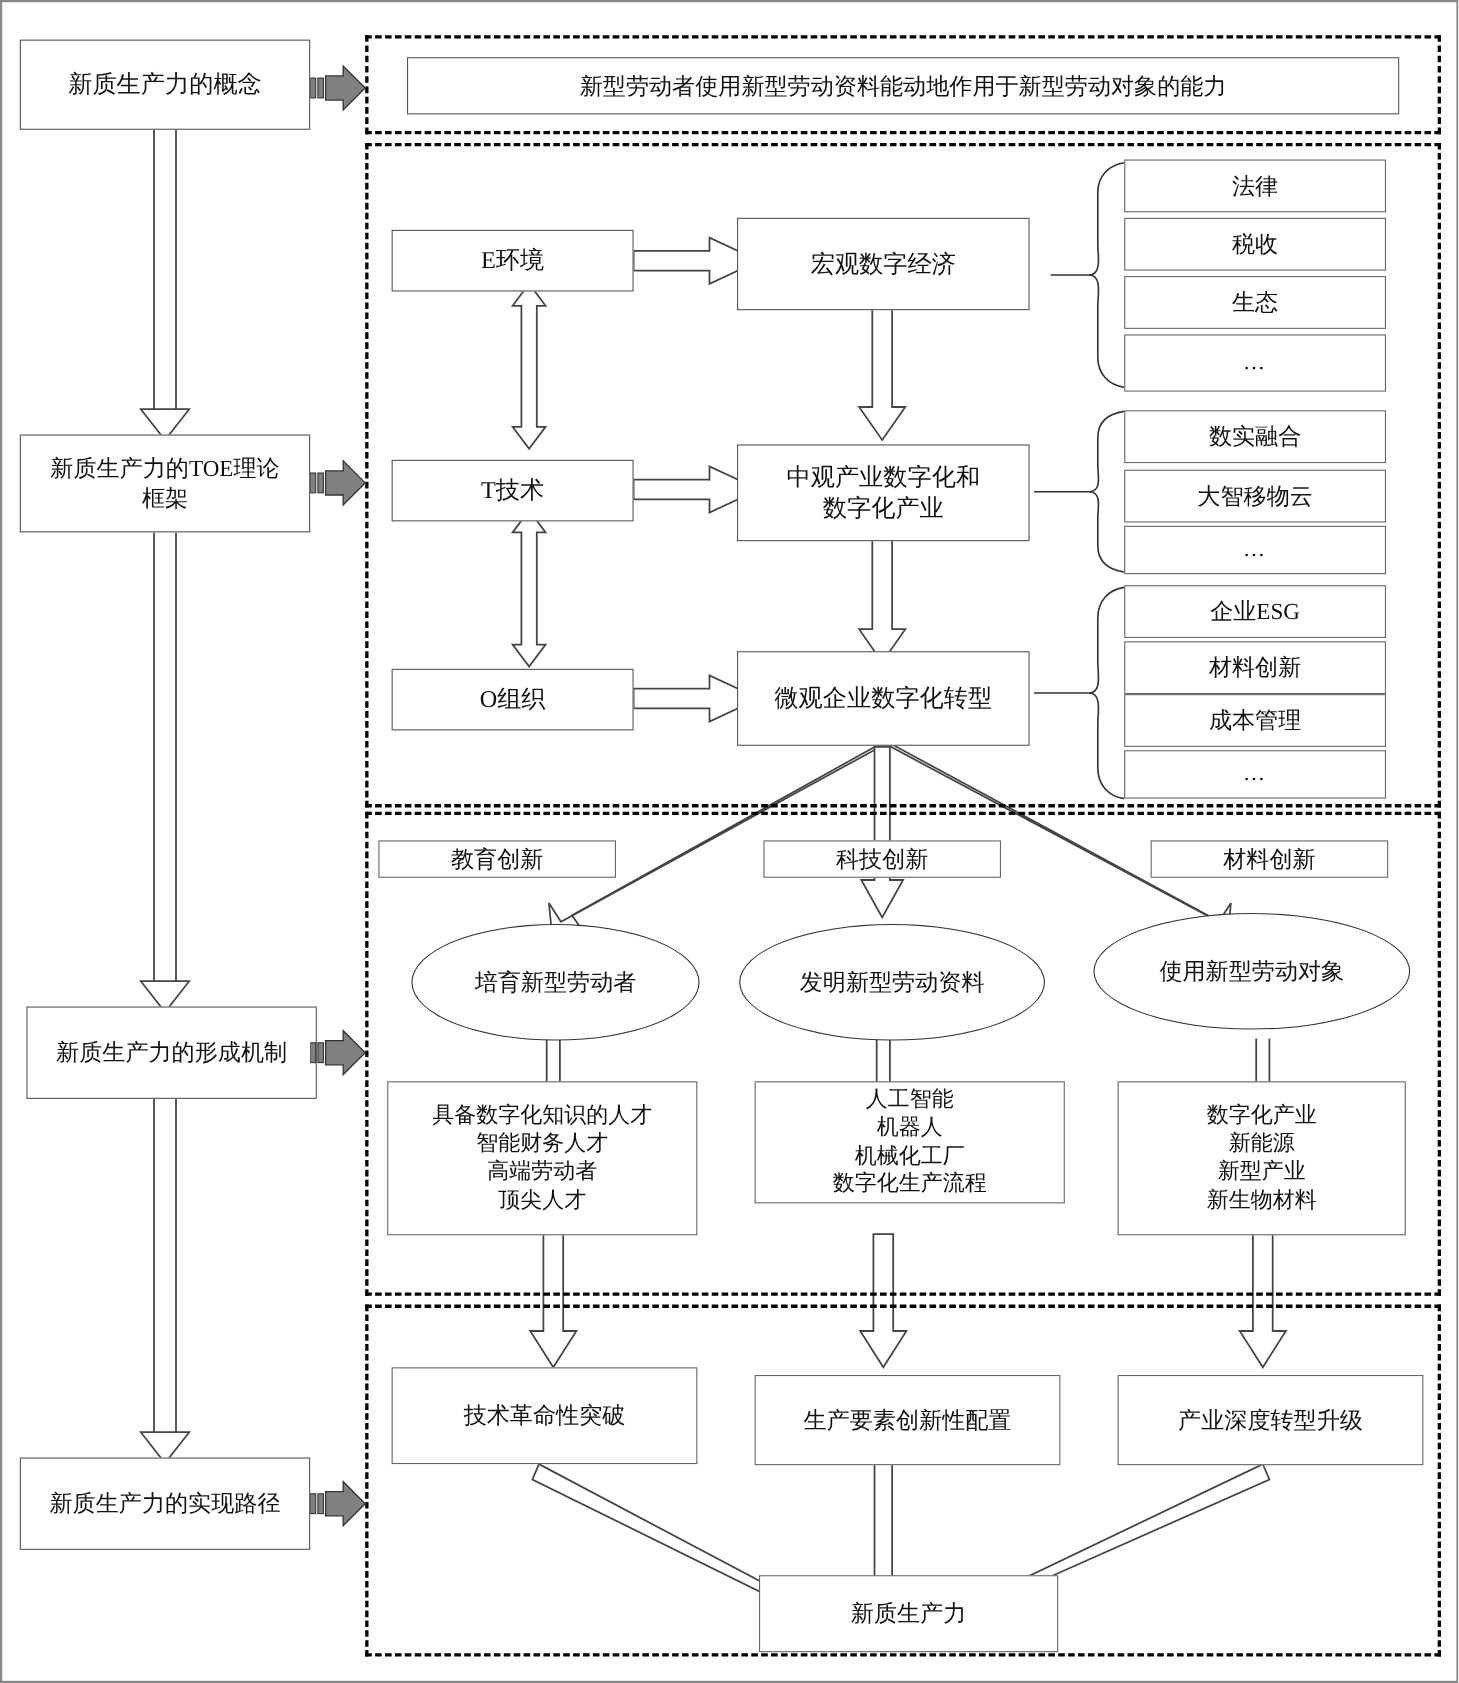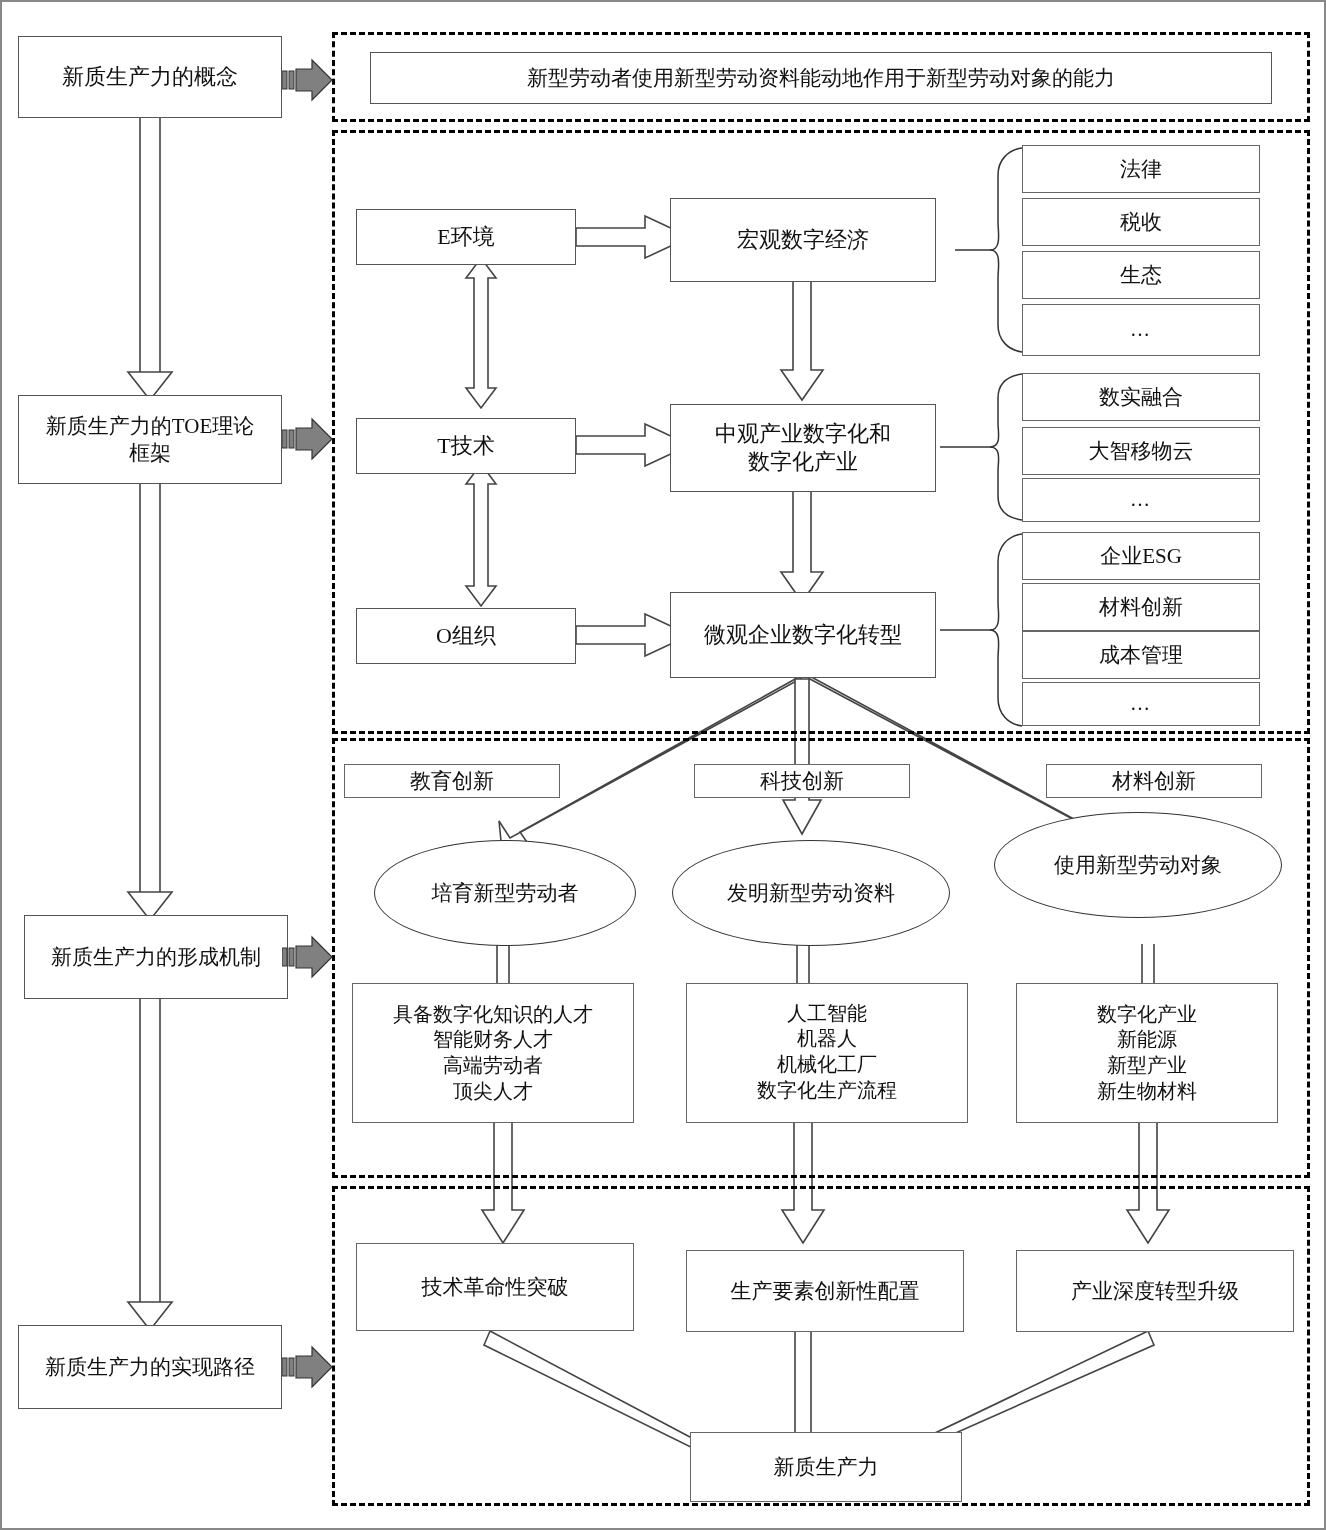--- a/index.html
+++ b/index.html
@@ -203,31 +203,31 @@
   <div class="box thin f21" style="left:1046px;top:764px;width:216px;height:34px;">
     <span>材料创新</span>
   </div>
 
   <div class="ell f21" style="left:374px;top:840px;width:262px;height:106px;">
     <span>培育新型劳动者</span>
   </div>
   <div class="ell f21" style="left:672px;top:840px;width:278px;height:106px;">
     <span>发明新型劳动资料</span>
   </div>
-  <div class="ell f21" style="left:994px;top:812px;width:288px;height:106px;font-family:Liberation Serif, serif;">
+  <div class="ell f21" style="left:994px;top:830px;width:288px;height:106px;font-family:Liberation Serif, serif;">
     <span>使用新型劳动对象</span>
   </div>
 
   <div class="box thin f20" style="left:352px;top:983px;width:282px;height:140px;">
     <span class="multi">具备数字化知识的人才
 智能财务人才
 高端劳动者
 顶尖人才</span>
   </div>
-  <div class="box thin f20" style="left:686px;top:983px;width:282px;height:140px;font-family:Liberation Mono, monospace;">
+  <div class="box thin f20" style="left:686px;top:983px;width:282px;height:111px;">
     <span class="multi">人工智能
 机器人
 机械化工厂
 数字化生产流程</span>
   </div>
   <div class="box thin f20" style="left:1016px;top:983px;width:262px;height:140px;">
     <span class="multi">数字化产业
 新能源
 新型产业
 新生物材料</span>

